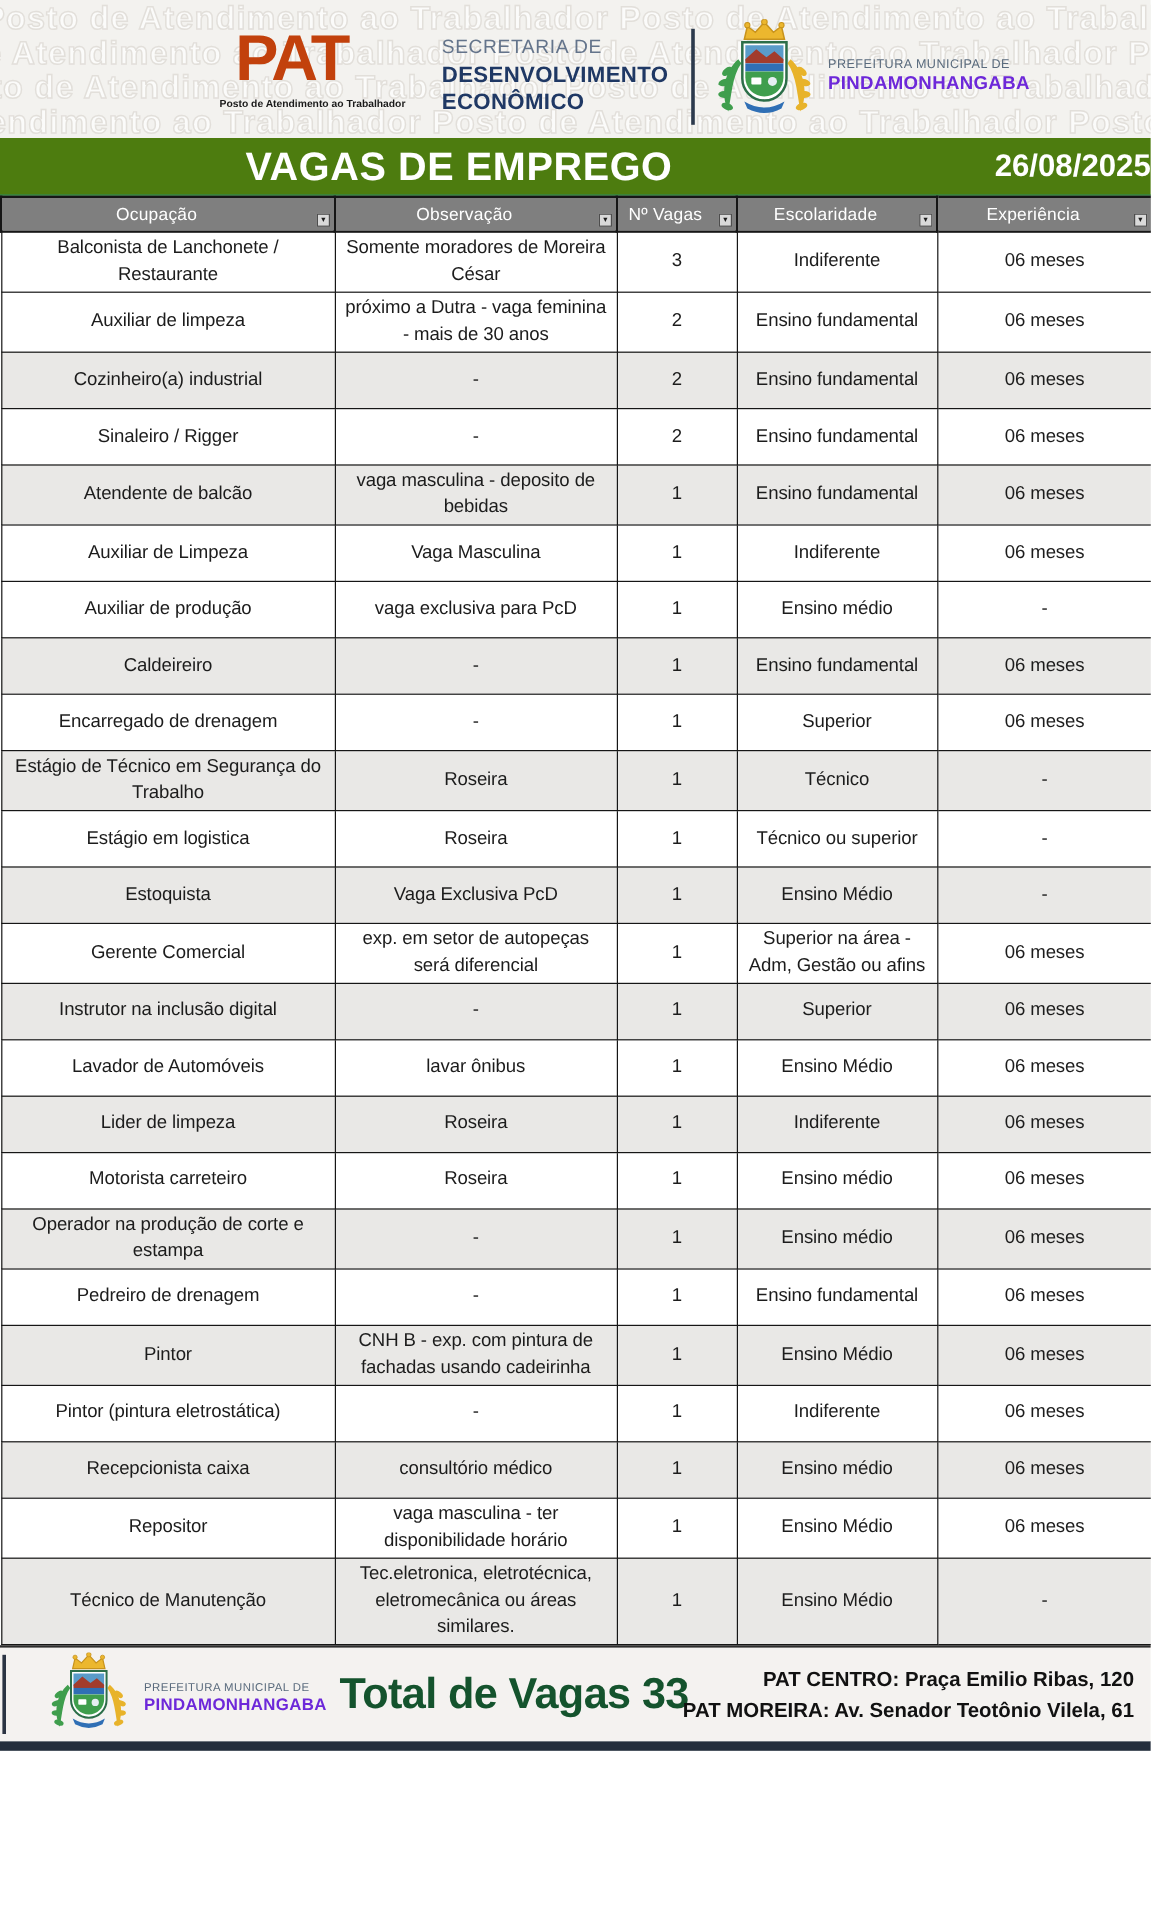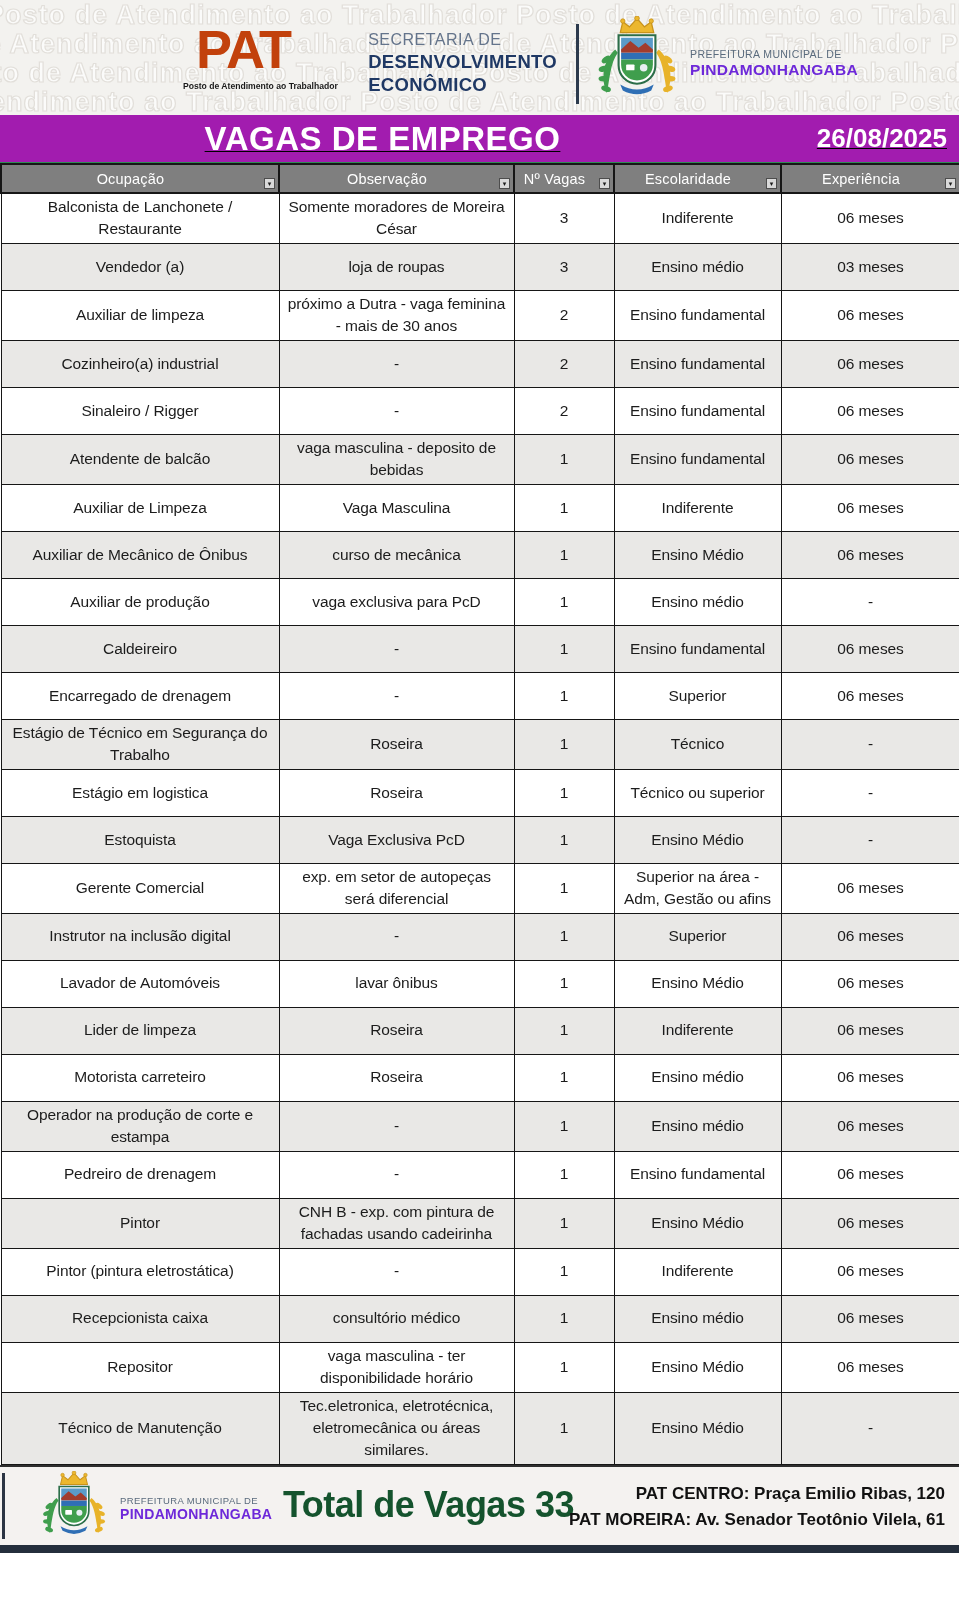--- a/index.html
+++ b/index.html
@@ -24,24 +24,24 @@
   .secretaria-block { position:absolute; right:402px; top:30px; text-align:left; line-height:1.25; }
   .sec-line1 { font-size:16px; color:#64748b; letter-spacing:.5px; }
   .sec-line2, .sec-line3 { font-size:18.5px; font-weight:bold; color:#1f3864; letter-spacing:.3px; }
   .lh-divider { position:absolute; left:576px; top:24px; width:3px; height:80px; background:#2c3a4d; }
   .crest-header { position:absolute; left:594px; top:16px; width:86px; height:92px; }
   .pref-block-header { position:absolute; left:690px; top:48px; text-align:left; line-height:1.2; }
   .pref-line1 { font-size:10.5px; color:#5a6b7d; letter-spacing:.4px; }
   .pref-line2 { font-size:15.5px; font-weight:bold; color:#6d28d9; letter-spacing:.3px; }
 
   
-  .green-bar { height:48px; background:#a21caf; display:flex; align-items:center; border-bottom:1px solid #2f8a53;text-decoration:underline; }
+  .green-bar { height:48px; background:#4d7c0f; display:flex; align-items:center; border-bottom:1px solid #2f8a53; }
   .gb-title-wrap { flex:1; text-align:center; }
   .gb-title { font-size:33px; font-weight:bold; color:#fff; letter-spacing:.5px; }
-  .gb-date-wrap { width:194px; text-align:right; padding-right:12px; }
+  .gb-date-wrap { width:194px; text-align:right; }
   .gb-date { font-size:26px; font-weight:bold; color:#fff; }
 
   
   table.jobs { width:959px; border-collapse:collapse; table-layout:fixed; }
   table.jobs th {
     height:29px; background:#7f7f7f; color:#fff; font-weight:normal;
     font-size:14.5px; border:2px solid #161616; position:relative; padding:1px 21px 1px 2px;
     letter-spacing:.2px;
   }
   .filter-btn {
@@ -186,27 +186,20 @@
       </tr>
     </thead>
     <tbody>
         <tr class="row-white">
           <td>Balconista de Lanchonete / Restaurante</td>
           <td>Somente moradores de Moreira César</td>
           <td>3</td>
           <td>Indiferente</td>
           <td>06 meses</td>
         </tr>
-        <tr class="row-gray">
-          <td>Vendedor (a)</td>
-          <td>loja de roupas</td>
-          <td>3</td>
-          <td>Ensino médio</td>
-          <td>03 meses</td>
-        </tr>
         <tr class="row-white">
           <td>Auxiliar de limpeza</td>
           <td>próximo a Dutra - vaga feminina - mais de 30 anos</td>
           <td>2</td>
           <td>Ensino fundamental</td>
           <td>06 meses</td>
         </tr>
         <tr class="row-gray">
           <td>Cozinheiro(a) industrial</td>
           <td>-</td>
@@ -226,27 +219,20 @@
           <td>vaga masculina - deposito de bebidas</td>
           <td>1</td>
           <td>Ensino fundamental</td>
           <td>06 meses</td>
         </tr>
         <tr class="row-white">
           <td>Auxiliar de Limpeza</td>
           <td>Vaga Masculina</td>
           <td>1</td>
           <td>Indiferente</td>
-          <td>06 meses</td>
-        </tr>
-        <tr class="row-gray">
-          <td>Auxiliar de Mecânico de Ônibus</td>
-          <td>curso de mecânica</td>
-          <td>1</td>
-          <td>Ensino Médio</td>
           <td>06 meses</td>
         </tr>
         <tr class="row-white">
           <td>Auxiliar de produção</td>
           <td>vaga exclusiva para PcD</td>
           <td>1</td>
           <td>Ensino médio</td>
           <td>-</td>
         </tr>
         <tr class="row-gray">

